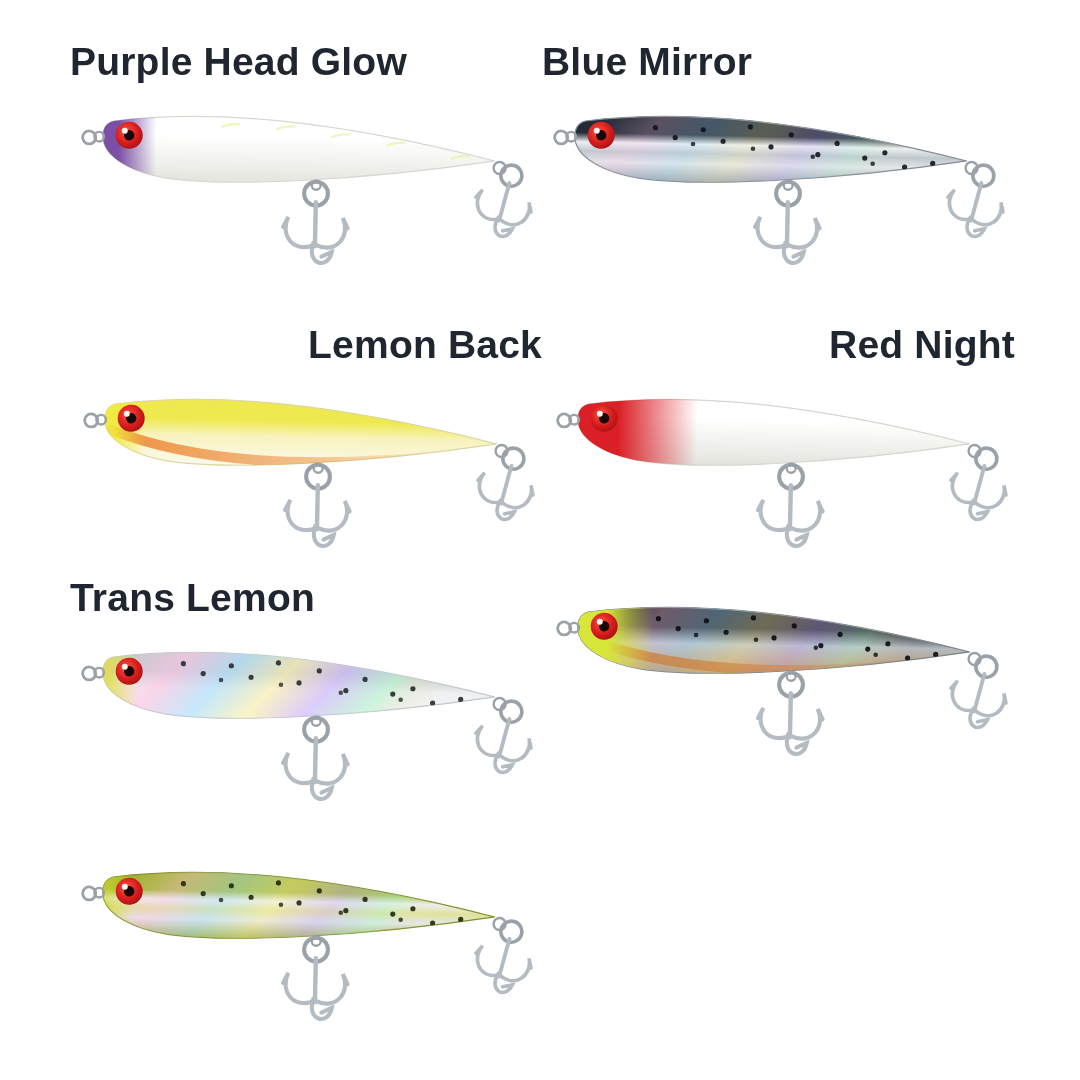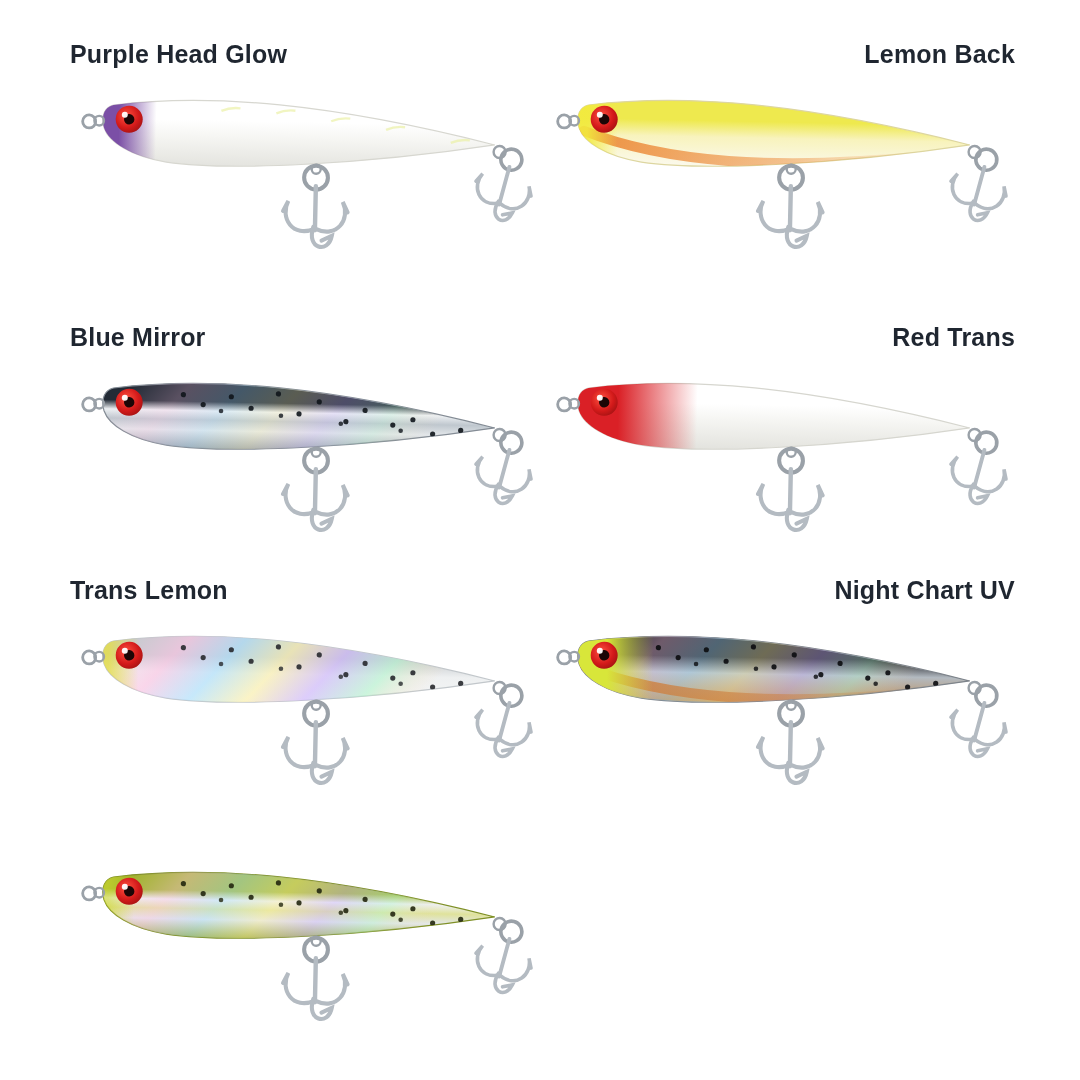--- a/index.html
+++ b/index.html
@@ -13,21 +13,21 @@
   .grid{
     display:grid;
     grid-template-columns:472px 473px;
     grid-template-rows:283px 253px 265px 239px;
     padding:40px 65px 0 70px;
   }
   .card{display:flex;flex-direction:column;align-items:flex-start}
   .card.right{align-items:flex-end}
   .card.right .label{text-align:right}
   .label{
-    font-size:25px;font-weight:700;line-height:1.15;
+    font-size:39px;font-weight:700;line-height:1.15;
     letter-spacing:.2px;color:var(--label-color,#1f2630);
     width:100%;
   }
   .art{margin-top:10px;width:470px;height:200px}
   .art svg{display:block;transform:rotate(1.2deg)}
 </style>
 </head>
 <body style="--page-bg: #ffffff; --label-color: #1f2630;">
 
 <div class="grid">
@@ -60,82 +60,20 @@
           <rect x="28" y="8" width="440" height="92" fill="url(#hd0)" clip-path="url(#cp0)"></rect>
           <g>
             <path d="M 150,33.7 q 9,-4 19,-3" stroke="#e9efa0" stroke-width="2.4" fill="none" opacity="0.65"></path>
             <path d="M 205,34.9 q 9,-4 19,-3" stroke="#e9efa0" stroke-width="2.4" fill="none" opacity="0.65"></path>
             <path d="M 260,41.7 q 9,-4 19,-3" stroke="#e9efa0" stroke-width="2.4" fill="none" opacity="0.65"></path>
             <path d="M 315,49.1 q 9,-4 19,-3" stroke="#e9efa0" stroke-width="2.4" fill="none" opacity="0.65"></path>
             <path d="M 380,60.9 q 9,-4 19,-3" stroke="#e9efa0" stroke-width="2.4" fill="none" opacity="0.65"></path>
           </g>
           <g>
     <circle cx="58" cy="44" r="13.5" fill="url(#eg0)"></circle>
-    <circle cx="58" cy="44" r="5.2" fill="#1c0606"></circle>
-    <circle cx="53.5" cy="39.5" r="3" fill="#ffffff" opacity="0.95"></circle>
-  </g>
-          <g fill="none" stroke="#9aa1a8">
-    <circle cx="18" cy="47" r="6.5" stroke-width="2.8"></circle>
-    <circle cx="28" cy="46" r="4.8" stroke-width="2.4"></circle>
-  </g>
-          <circle cx="246" cy="90" r="4.5" fill="none" stroke="#9aa1a8" stroke-width="2.4"></circle>
-          <g transform="translate(246,112) rotate(0) scale(1.7)" fill="none" stroke="#b4bbc2" stroke-linecap="round">
-    <circle cx="0" cy="-8" r="7" stroke-width="2.4" stroke="#9aa1a8"></circle>
-    <path d="M0,-3 L0,23" stroke-width="2.6"></path>
-    <path d="M0,22 C -13,28 -21,16 -16,6 l -3,6" stroke-width="2.4"></path>
-    <path d="M0,22 C 13,28 21,16 16,6 l 3,6" stroke-width="2.4"></path>
-    <path d="M-1,21 C -5,34 8,37 10,26 l -6,3" stroke-width="2.4"></path>
-  </g>
-          <circle cx="429" cy="69" r="6" fill="none" stroke="#9aa1a8" stroke-width="2.4"></circle>
-          <g transform="translate(438,88) rotate(14) scale(1.5)" fill="none" stroke="#b4bbc2" stroke-linecap="round">
-    <circle cx="0" cy="-8" r="7" stroke-width="2.4" stroke="#9aa1a8"></circle>
-    <path d="M0,-3 L0,23" stroke-width="2.6"></path>
-    <path d="M0,22 C -13,28 -21,16 -16,6 l -3,6" stroke-width="2.4"></path>
-    <path d="M0,22 C 13,28 21,16 16,6 l 3,6" stroke-width="2.4"></path>
-    <path d="M-1,21 C -5,34 8,37 10,26 l -6,3" stroke-width="2.4"></path>
-  </g>
-        </svg>
-      </div>
-  </figure>
-
-  <figure class="card right">
-    <figcaption class="label">Lemon Back</figcaption>
-    <div class="art">
-        <svg viewBox="0 0 470 200" width="470" height="200" role="img">
-          <defs>
-            <linearGradient id="bg1" x1="0" y1="0" x2="0" y2="1">
-              <stop offset="0" stop-color="#eee94e"></stop>
-              <stop offset="0.3" stop-color="#eee94e"></stop>
-              <stop offset="0.55" stop-color="#f8f3bd"></stop>
-              <stop offset="1" stop-color="#fbf9ec"></stop>
-            </linearGradient>
-            <clipPath id="cp1">
-              <path d="M 42,30 C 140,16 260,24 424,62 C 296,84 158,94 96,86 C 60,81 38,67 33,53 C 29,40 34,32 42,30 Z"></path>
-            </clipPath>
-            <radialGradient id="eg1" cx="0.4" cy="0.38" r="0.8">
-    <stop offset="0" stop-color="#ff5040"></stop>
-    <stop offset="0.55" stop-color="#d31a1a"></stop>
-    <stop offset="1" stop-color="#8e0f0f"></stop>
-  </radialGradient>
-            <linearGradient id="ac1" x1="0" y1="0" x2="1" y2="0">
-      <stop offset="0" stop-color="#ec8b3a" stop-opacity="0.95"></stop>
-      <stop offset="0.6" stop-color="#ec8b3a" stop-opacity="0.5"></stop>
-      <stop offset="1" stop-color="#ec8b3a" stop-opacity="0"></stop>
-    </linearGradient>
-            <linearGradient id="hd1" x1="0" y1="0" x2="1" y2="0">
-      <stop offset="0" stop-color="#f2ea3e" stop-opacity="0.9"></stop>
-      <stop offset="0.03" stop-color="#f2ea3e" stop-opacity="0.9"></stop>
-      <stop offset="0.1" stop-color="#f2ea3e" stop-opacity="0"></stop>
-    </linearGradient>
-          </defs>
-          <path d="M 42,30 C 140,16 260,24 424,62 C 296,84 158,94 96,86 C 60,81 38,67 33,53 C 29,40 34,32 42,30 Z" fill="url(#bg1)" stroke="#ddd6a0" stroke-width="1.2"></path>
-          <path d="M 38,56 C 120,86 230,92 380,74" fill="none" stroke="url(#ac1)" stroke-width="10" stroke-linecap="round" clip-path="url(#cp1)"></path>
-          <rect x="28" y="8" width="440" height="92" fill="url(#hd1)" clip-path="url(#cp1)"></rect>
-          <g>
-    <circle cx="58" cy="44" r="13.5" fill="url(#eg1)"></circle>
     <circle cx="58" cy="44" r="5.2" fill="#1c0606"></circle>
     <circle cx="53.5" cy="39.5" r="3" fill="#ffffff" opacity="0.95"></circle>
   </g>
           <g fill="none" stroke="#9aa1a8">
     <circle cx="18" cy="47" r="6.5" stroke-width="2.8"></circle>
     <circle cx="28" cy="46" r="4.8" stroke-width="2.4"></circle>
   </g>
           <circle cx="246" cy="90" r="4.5" fill="none" stroke="#9aa1a8" stroke-width="2.4"></circle>
           <g transform="translate(246,112) rotate(0) scale(1.7)" fill="none" stroke="#b4bbc2" stroke-linecap="round">
     <circle cx="0" cy="-8" r="7" stroke-width="2.4" stroke="#9aa1a8"></circle>
@@ -231,21 +169,83 @@
     <path d="M0,-3 L0,23" stroke-width="2.6"></path>
     <path d="M0,22 C -13,28 -21,16 -16,6 l -3,6" stroke-width="2.4"></path>
     <path d="M0,22 C 13,28 21,16 16,6 l 3,6" stroke-width="2.4"></path>
     <path d="M-1,21 C -5,34 8,37 10,26 l -6,3" stroke-width="2.4"></path>
   </g>
         </svg>
       </div>
   </figure>
 
   <figure class="card right">
-    <figcaption class="label">Red Trans</figcaption>
+    <figcaption class="label">Lemon Back</figcaption>
+    <div class="art">
+        <svg viewBox="0 0 470 200" width="470" height="200" role="img">
+          <defs>
+            <linearGradient id="bg1" x1="0" y1="0" x2="0" y2="1">
+              <stop offset="0" stop-color="#eee94e"></stop>
+              <stop offset="0.3" stop-color="#eee94e"></stop>
+              <stop offset="0.55" stop-color="#f8f3bd"></stop>
+              <stop offset="1" stop-color="#fbf9ec"></stop>
+            </linearGradient>
+            <clipPath id="cp1">
+              <path d="M 42,30 C 140,16 260,24 424,62 C 296,84 158,94 96,86 C 60,81 38,67 33,53 C 29,40 34,32 42,30 Z"></path>
+            </clipPath>
+            <radialGradient id="eg1" cx="0.4" cy="0.38" r="0.8">
+    <stop offset="0" stop-color="#ff5040"></stop>
+    <stop offset="0.55" stop-color="#d31a1a"></stop>
+    <stop offset="1" stop-color="#8e0f0f"></stop>
+  </radialGradient>
+            <linearGradient id="ac1" x1="0" y1="0" x2="1" y2="0">
+      <stop offset="0" stop-color="#ec8b3a" stop-opacity="0.95"></stop>
+      <stop offset="0.6" stop-color="#ec8b3a" stop-opacity="0.5"></stop>
+      <stop offset="1" stop-color="#ec8b3a" stop-opacity="0"></stop>
+    </linearGradient>
+            <linearGradient id="hd1" x1="0" y1="0" x2="1" y2="0">
+      <stop offset="0" stop-color="#f2ea3e" stop-opacity="0.9"></stop>
+      <stop offset="0.03" stop-color="#f2ea3e" stop-opacity="0.9"></stop>
+      <stop offset="0.1" stop-color="#f2ea3e" stop-opacity="0"></stop>
+    </linearGradient>
+          </defs>
+          <path d="M 42,30 C 140,16 260,24 424,62 C 296,84 158,94 96,86 C 60,81 38,67 33,53 C 29,40 34,32 42,30 Z" fill="url(#bg1)" stroke="#ddd6a0" stroke-width="1.2"></path>
+          <path d="M 38,56 C 120,86 230,92 380,74" fill="none" stroke="url(#ac1)" stroke-width="10" stroke-linecap="round" clip-path="url(#cp1)"></path>
+          <rect x="28" y="8" width="440" height="92" fill="url(#hd1)" clip-path="url(#cp1)"></rect>
+          <g>
+    <circle cx="58" cy="44" r="13.5" fill="url(#eg1)"></circle>
+    <circle cx="58" cy="44" r="5.2" fill="#1c0606"></circle>
+    <circle cx="53.5" cy="39.5" r="3" fill="#ffffff" opacity="0.95"></circle>
+  </g>
+          <g fill="none" stroke="#9aa1a8">
+    <circle cx="18" cy="47" r="6.5" stroke-width="2.8"></circle>
+    <circle cx="28" cy="46" r="4.8" stroke-width="2.4"></circle>
+  </g>
+          <circle cx="246" cy="90" r="4.5" fill="none" stroke="#9aa1a8" stroke-width="2.4"></circle>
+          <g transform="translate(246,112) rotate(0) scale(1.7)" fill="none" stroke="#b4bbc2" stroke-linecap="round">
+    <circle cx="0" cy="-8" r="7" stroke-width="2.4" stroke="#9aa1a8"></circle>
+    <path d="M0,-3 L0,23" stroke-width="2.6"></path>
+    <path d="M0,22 C -13,28 -21,16 -16,6 l -3,6" stroke-width="2.4"></path>
+    <path d="M0,22 C 13,28 21,16 16,6 l 3,6" stroke-width="2.4"></path>
+    <path d="M-1,21 C -5,34 8,37 10,26 l -6,3" stroke-width="2.4"></path>
+  </g>
+          <circle cx="429" cy="69" r="6" fill="none" stroke="#9aa1a8" stroke-width="2.4"></circle>
+          <g transform="translate(438,88) rotate(14) scale(1.5)" fill="none" stroke="#b4bbc2" stroke-linecap="round">
+    <circle cx="0" cy="-8" r="7" stroke-width="2.4" stroke="#9aa1a8"></circle>
+    <path d="M0,-3 L0,23" stroke-width="2.6"></path>
+    <path d="M0,22 C -13,28 -21,16 -16,6 l -3,6" stroke-width="2.4"></path>
+    <path d="M0,22 C 13,28 21,16 16,6 l 3,6" stroke-width="2.4"></path>
+    <path d="M-1,21 C -5,34 8,37 10,26 l -6,3" stroke-width="2.4"></path>
+  </g>
+        </svg>
+      </div>
+  </figure>
+
+  <figure class="card right">
+    <figcaption class="label">Red Night</figcaption>
     <div class="art">
         <svg viewBox="0 0 470 200" width="470" height="200" role="img">
           <defs>
             <linearGradient id="bg3" x1="0" y1="0" x2="0" y2="1">
               <stop offset="0" stop-color="#ffffff"></stop>
               <stop offset="0.3" stop-color="#ffffff"></stop>
               <stop offset="0.55" stop-color="#f5f5f2"></stop>
               <stop offset="1" stop-color="#e3e3de"></stop>
             </linearGradient>
             <clipPath id="cp3">
@@ -372,21 +372,20 @@
     <path d="M0,-3 L0,23" stroke-width="2.6"></path>
     <path d="M0,22 C -13,28 -21,16 -16,6 l -3,6" stroke-width="2.4"></path>
     <path d="M0,22 C 13,28 21,16 16,6 l 3,6" stroke-width="2.4"></path>
     <path d="M-1,21 C -5,34 8,37 10,26 l -6,3" stroke-width="2.4"></path>
   </g>
         </svg>
       </div>
   </figure>
 
   <figure class="card right">
-    <figcaption class="label">Night Chart UV</figcaption>
     <div class="art">
         <svg viewBox="0 0 470 200" width="470" height="200" role="img">
           <defs>
             <linearGradient id="bg5" x1="0" y1="0" x2="0" y2="1">
               <stop offset="0" stop-color="#212329"></stop>
               <stop offset="0.3" stop-color="#212329"></stop>
               <stop offset="0.55" stop-color="#b3bac1"></stop>
               <stop offset="1" stop-color="#c08a4c"></stop>
             </linearGradient>
             <clipPath id="cp5">

